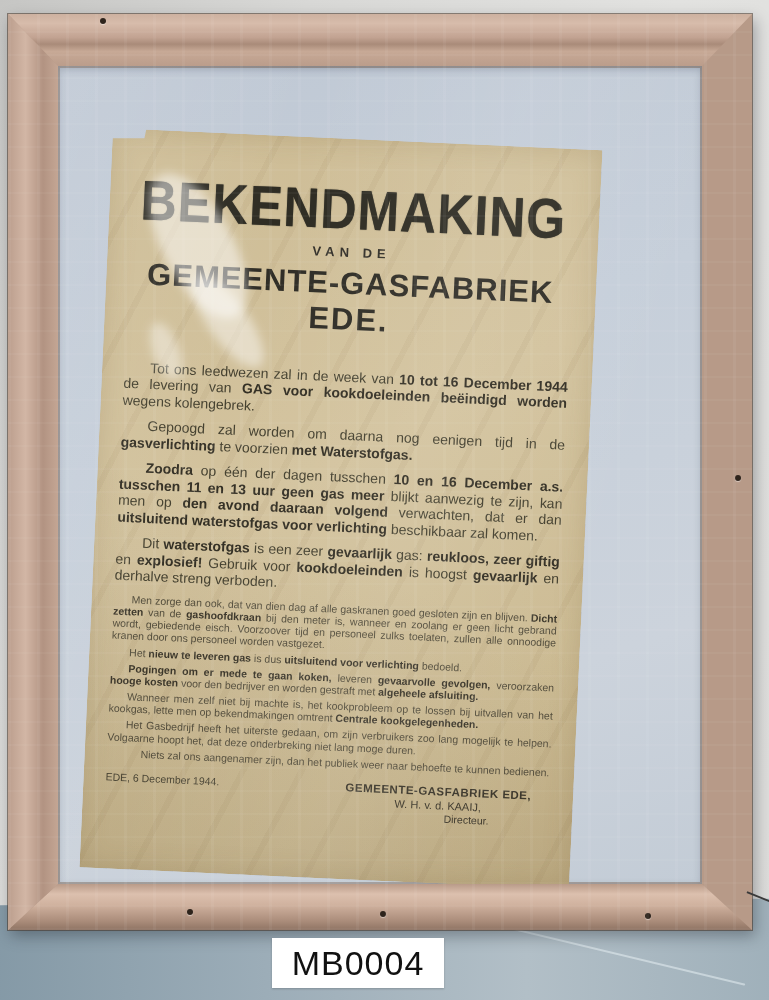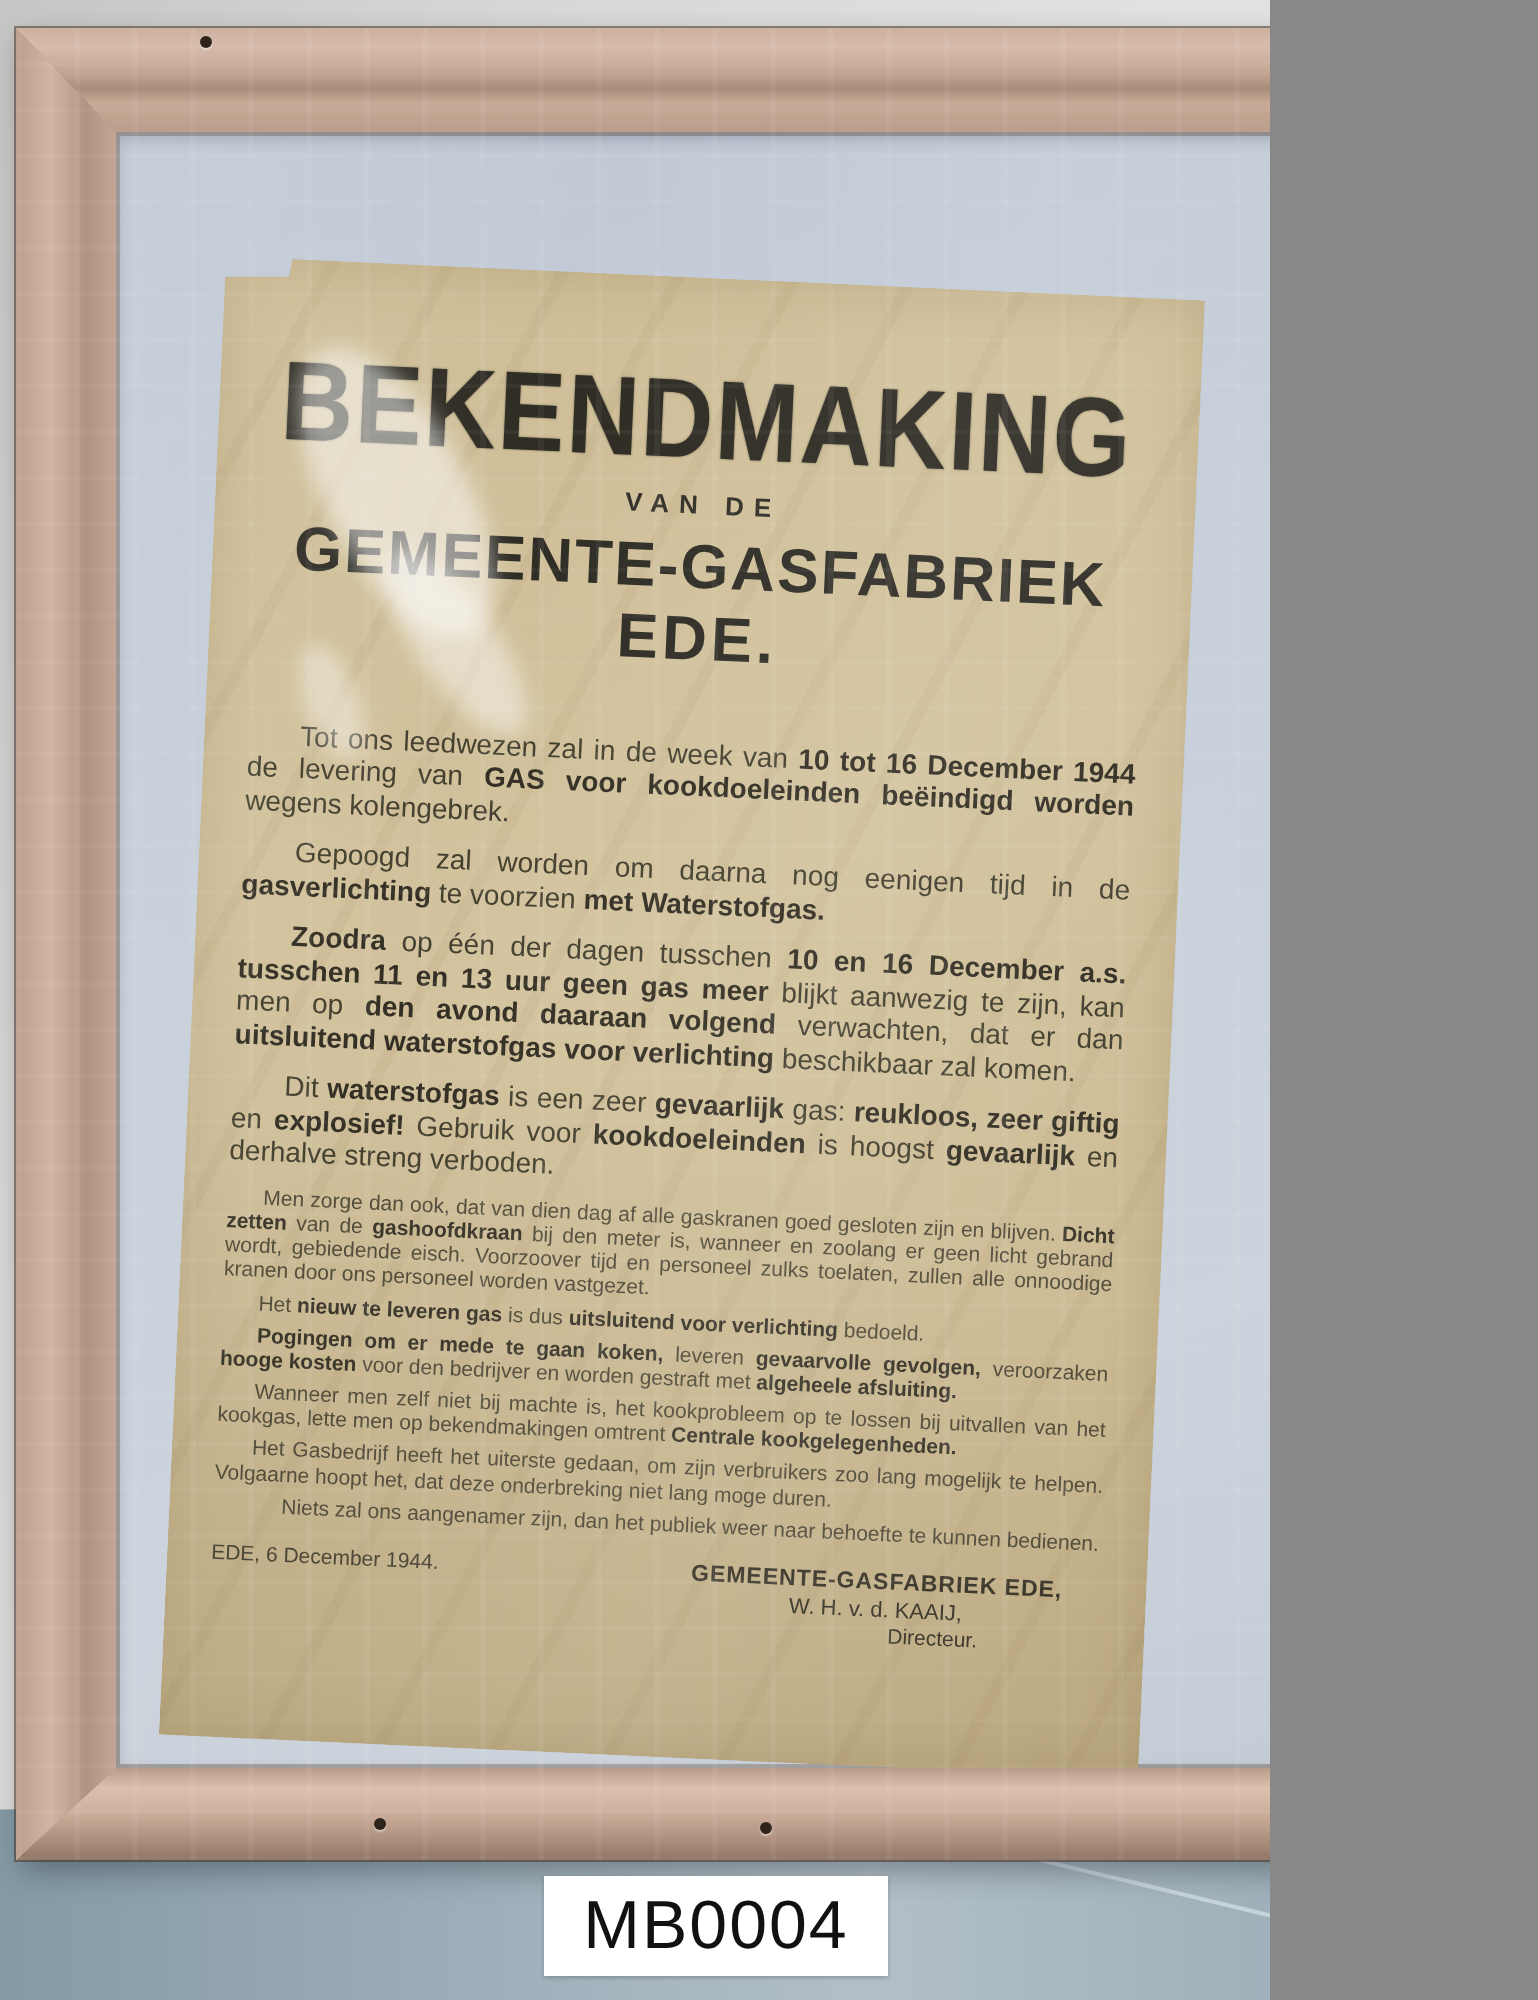--- a/index.html
+++ b/index.html
@@ -1,17 +1,17 @@
 <!DOCTYPE html>
 <html><head>
 <meta charset="utf-8">
 <style>
   html,body{margin:0;padding:0;background:#888;}
   .scene{
-    position:relative;width:635px;height:1000px;overflow:hidden;
+    position:relative;width:769px;height:1000px;overflow:hidden;
     font-family:"Liberation Sans",sans-serif;
     background:linear-gradient(115deg,#c6c6c4 0%,#d8d8d6 25%,#e2e2e0 55%,#dcdcda 100%);
   }
   
   .table-surface{
     position:absolute;left:-10px;right:-10px;top:902px;height:110px;
     background:linear-gradient(90deg,#8499a6 0%,#9cadb8 35%,#b2bfc7 68%,#9fb0ba 100%);
     transform:skewY(-0.5deg);
   }
   .surface-scratch{

